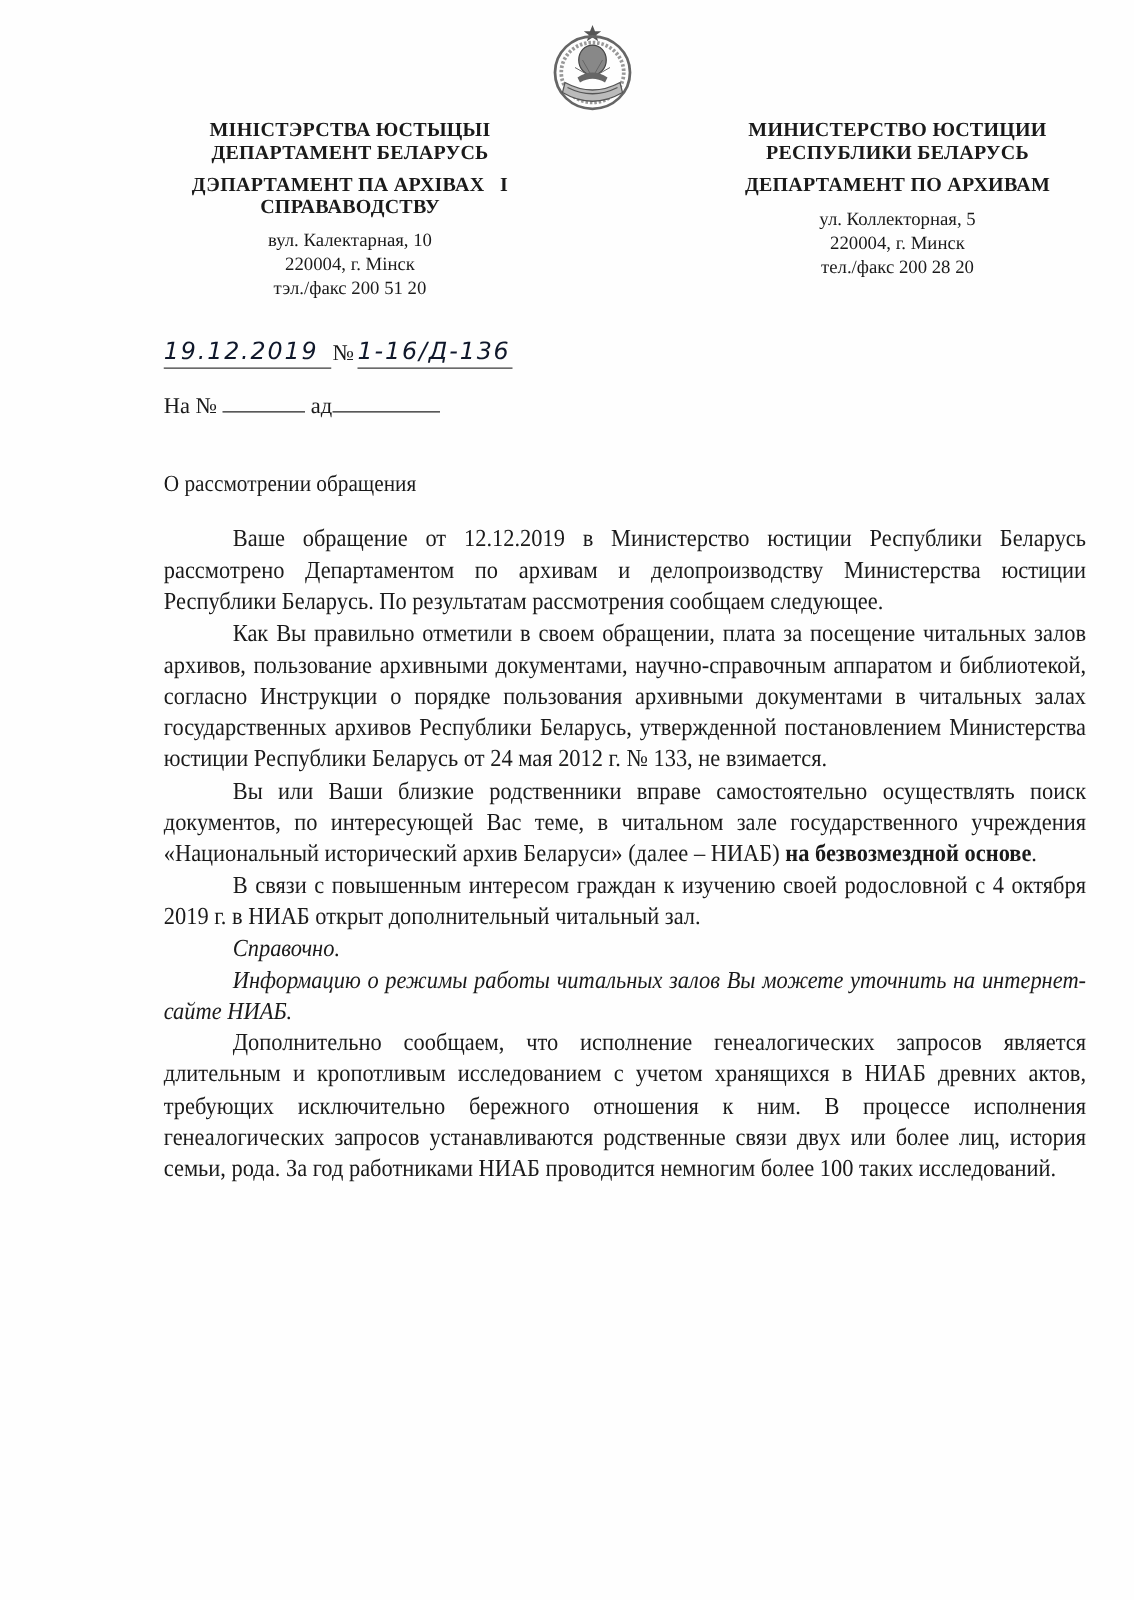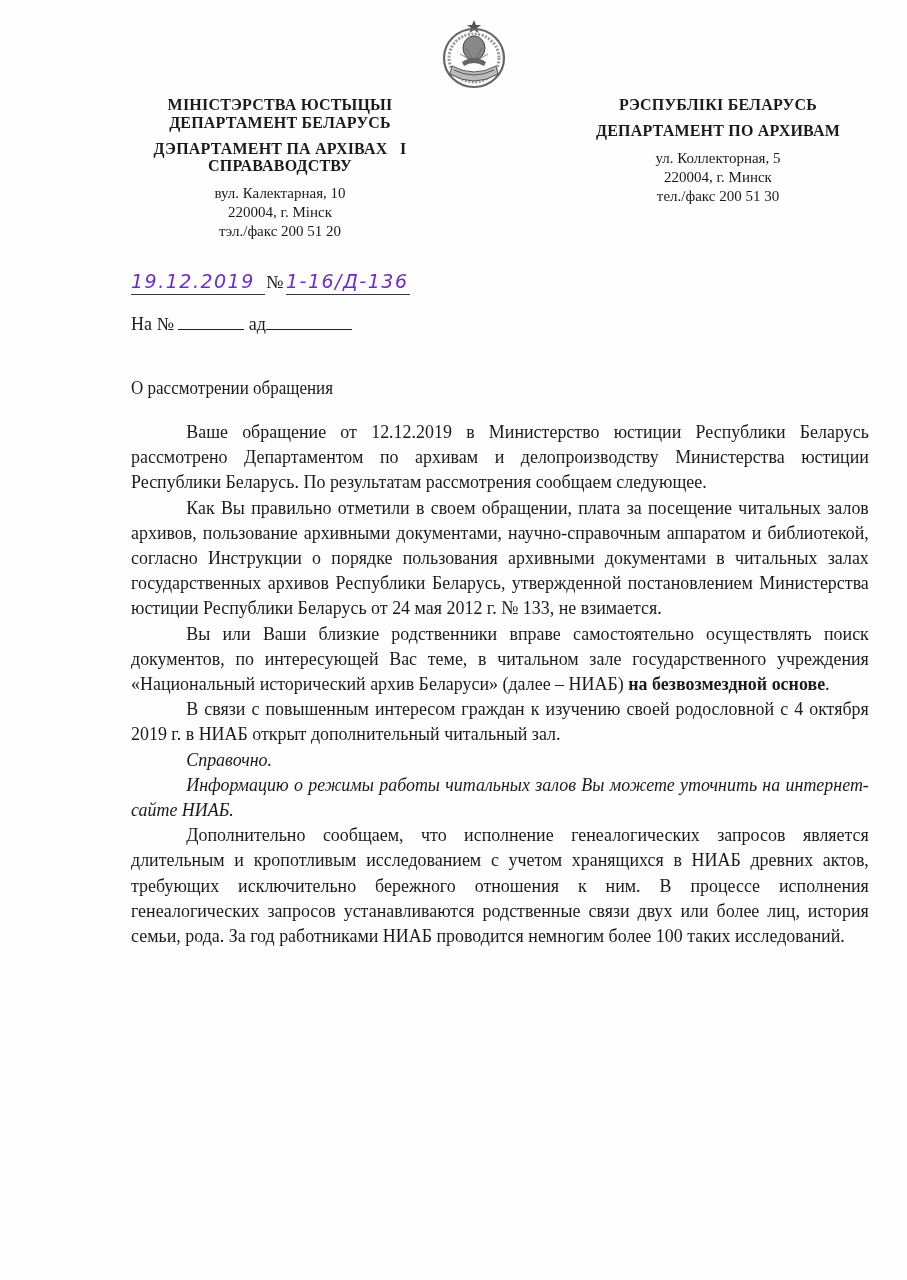--- a/index.html
+++ b/index.html
@@ -10,21 +10,21 @@
   .emblem { position: absolute; left: 440px; top: 18px; width: 68px; height: 72px; }
 
   .header-col { position: absolute; top: 96px; width: 320px; text-align: center; }
   .header-col.left { left: 120px; }
   .header-col.right { left: 558px; }
   .h-ministry { font-weight: bold; font-size: 16px; line-height: 18px; letter-spacing: 0.2px; }
   .h-dept { font-weight: bold; font-size: 16px; line-height: 17px; margin-top: 8px; letter-spacing: 0.2px; }
   .h-addr { font-size: 15px; line-height: 19px; margin-top: 10px; }
 
   .reg-line { position: absolute; left: 131px; top: 270px; height: 26px; font-size: 17px; }
-  .hand { font-family: "DejaVu Sans", sans-serif; font-style: italic; color: #6d28d9;
+  .hand { font-family: "DejaVu Sans", sans-serif; font-style: italic; color: #0f172a;
           font-size: 19px; letter-spacing: 1.5px; font-weight: 300; }
   .reg-date { position: absolute; left: 0; top: 0; width: 134px; border-bottom: 1.3px solid #3a3a3a;
               height: 24px; white-space: nowrap; }
   .reg-no-sign { position: absolute; left: 135px; top: 2px; font-size: 18px; color:#1a1a1a; }
   .reg-number { position: absolute; left: 155px; top: 0; width: 124px; border-bottom: 1.3px solid #3a3a3a;
                 height: 24px; white-space: nowrap; }
 
   .ref-line { position: absolute; left: 131px; top: 312px; font-size: 18px; white-space: pre; }
   .blank { display: inline-block; border-bottom: 1.2px solid #222; height: 17px; vertical-align: baseline; }
 
@@ -69,29 +69,30 @@
     </div>
     <div class="h-addr">
       <div>вул. Калектарная, 10</div>
       <div>220004, г. Мінск</div>
       <div>тэл./факс 200 51 20</div>
     </div>
   </div>
 
   <div class="header-col right">
     <div class="h-ministry">
-      <div>РЭСПУБЛІКІ БЕЛАРУСЬ</div>
+      <div>МИНИСТЕРСТВО ЮСТИЦИИ</div>
+      <div>РЕСПУБЛИКИ БЕЛАРУСЬ</div>
     </div>
     <div class="h-dept">
       <div>ДЕПАРТАМЕНТ ПО АРХИВАМ</div>
     </div>
     <div class="h-addr">
       <div>ул. Коллекторная, 5</div>
       <div>220004, г. Минск</div>
-      <div>тел./факс 200 51 30</div>
+      <div>тел./факс 200 28 20</div>
     </div>
   </div>
 
   <div class="reg-line">
     <div class="reg-date hand">19.12.2019</div>
     <span class="reg-no-sign">№</span>
     <div class="reg-number hand">1-16/Д-136</div>
   </div>
 
   <div class="ref-line"><span>На №</span> <span class="blank" style="width:66px"></span> <span>ад</span><span class="blank" style="width:86px"></span></div>

